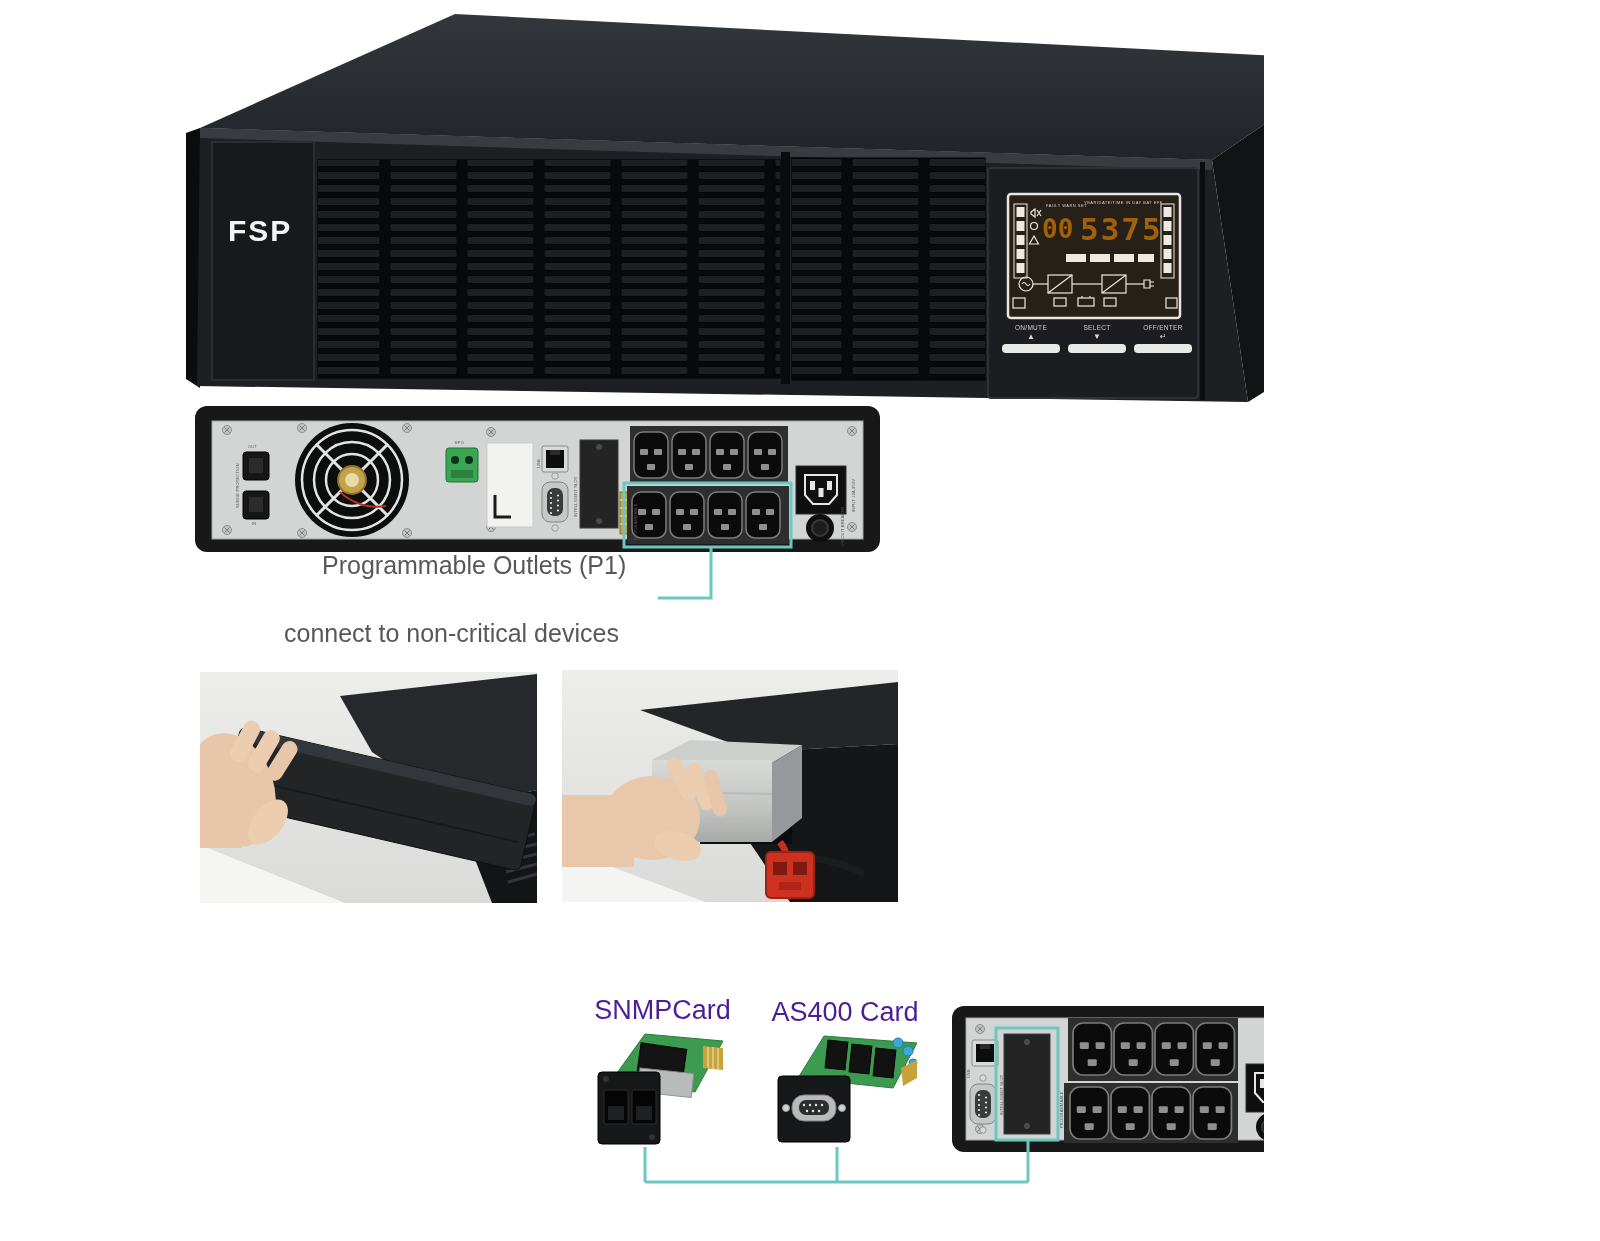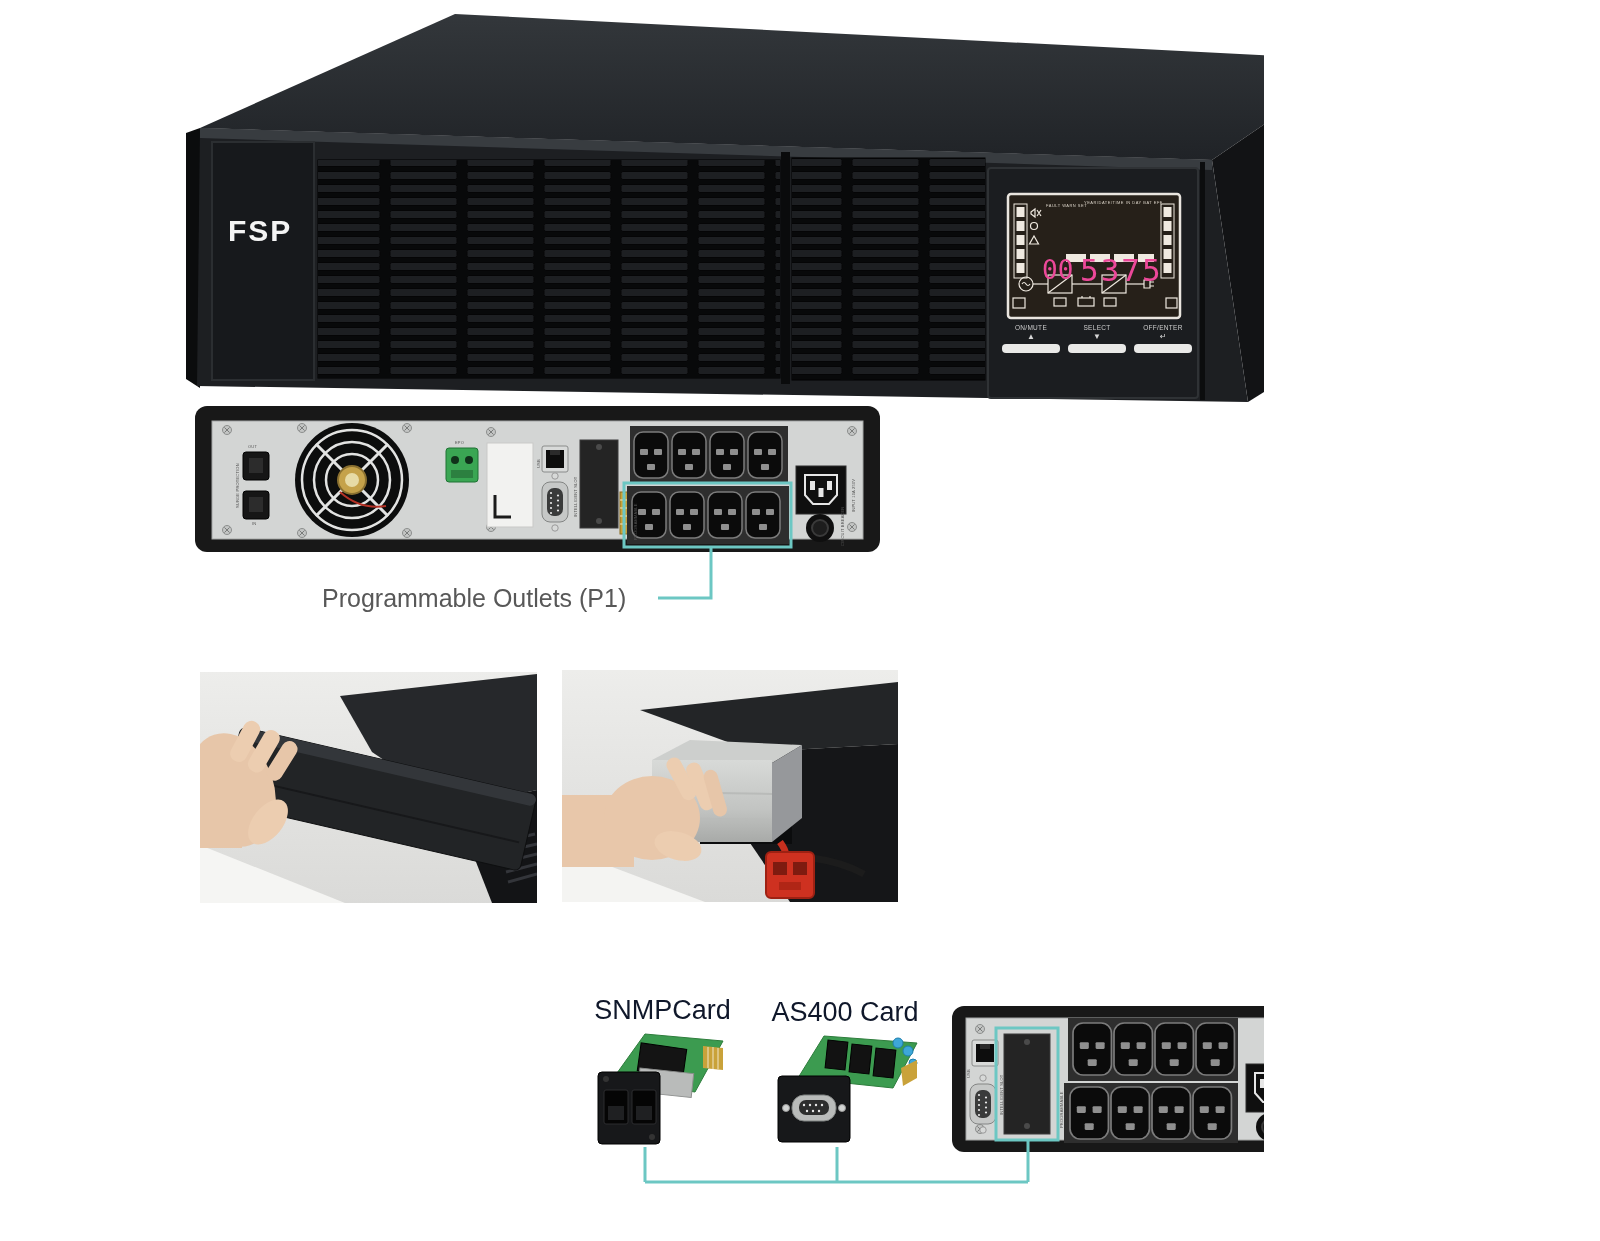--- a/index.html
+++ b/index.html
@@ -3,27 +3,27 @@
 <meta charset="utf-8">
 <style>
   html,body{margin:0;padding:0;background:#ffffff;}
   .stage{position:relative;width:1264px;height:1241px;background:#ffffff;overflow:hidden;
          font-family:"Liberation Sans", sans-serif;}
   .stage svg{position:absolute;left:0;top:0;}
   .labels{position:absolute;left:0;top:0;width:100%;height:100%;pointer-events:none;}
   .labels div, .labels span{position:absolute;white-space:nowrap;}
   .brand{font-weight:bold;color:#f4f4f4;font-size:30px;letter-spacing:2px;}
   .lcd-tiny{color:#d8d1c6;font-size:4px;letter-spacing:.5px;}
-  .lcd-digits{color:#ec4899;font-family:"DejaVu Sans Mono", monospace;font-weight:normal;margin-top:41px;}
+  .lcd-digits{color:#a16207;font-family:"DejaVu Sans Mono", monospace;font-weight:bold;}
   .btn-label{color:#cdcdcd;font-size:6.5px;text-align:center;width:60px;letter-spacing:.3px;}
   .btn-sym{color:#d8d8d8;font-size:8px;text-align:center;width:60px;}
   .tiny4{font-size:4px;color:#555;letter-spacing:.2px;}
   .vup{transform:rotate(-90deg);transform-origin:0 0;}
   .note{font-size:25px;color:#585858;}
-  .cardlabel{font-size:27px;color:#0f172a;text-align:center;}
+  .cardlabel{font-size:27px;color:#4c1d95;text-align:center;}
 </style>
 </head>
 <body>
 
 <div class="stage">
 
 <svg width="1600" height="1241" viewBox="0 0 1600 1241">
   <defs>
     <linearGradient id="topg" x1="0" y1="0" x2="0" y2="1">
       <stop offset="0" stop-color="#33373b"></stop>
@@ -420,21 +420,22 @@
   <div class="tiny4 vup" style="left:235px;top:508px;">SURGE PROTECTION</div>
   <div class="tiny4" style="left:248px;top:444px;">OUT</div>
   <div class="tiny4" style="left:252px;top:521px;">IN</div>
   <div class="tiny4" style="left:455px;top:440px;">EPO</div>
   <div class="tiny4 vup" style="left:536px;top:468px;">USB</div>
   <div class="tiny4 vup" style="left:573px;top:517px;">INTELLIGENT SLOT</div>
   <div class="tiny4 vup" style="left:633px;top:540px;">PROGRAMMABLE</div>
   <div class="tiny4 vup" style="left:851px;top:512px;">INPUT 10A 250V</div>
   <div class="tiny4 vup" style="left:840px;top:546px;">CIRCUIT BREAKER</div>
 
-  <div class="note" style="left:322px;top:584px;">Programmable Outlets (P1)</div>
+  <div class="note" style="left:322px;top:551px;">Programmable Outlets (P1)</div>
+  <div class="note" style="left:284px;top:619px;">connect to non-critical devices</div>
 
   <div class="cardlabel" style="left:580px;top:995px;width:165px;">SNMPCard</div>
   <div class="cardlabel" style="left:760px;top:997px;width:170px;">AS400 Card</div>
 
   <div class="tiny4 vup" style="left:966px;top:1078px;">USB</div>
   <div class="tiny4 vup" style="left:999px;top:1115px;">INTELLIGENT SLOT</div>
   <div class="tiny4 vup" style="left:1059px;top:1128px;">PROGRAMMABLE</div>
   <div class="tiny4 vup" style="left:1300px;top:1108px;">INPUT 10A 250V</div>
   <div class="tiny4 vup" style="left:1290px;top:1145px;">CIRCUIT BREAKER</div>
 </div>

